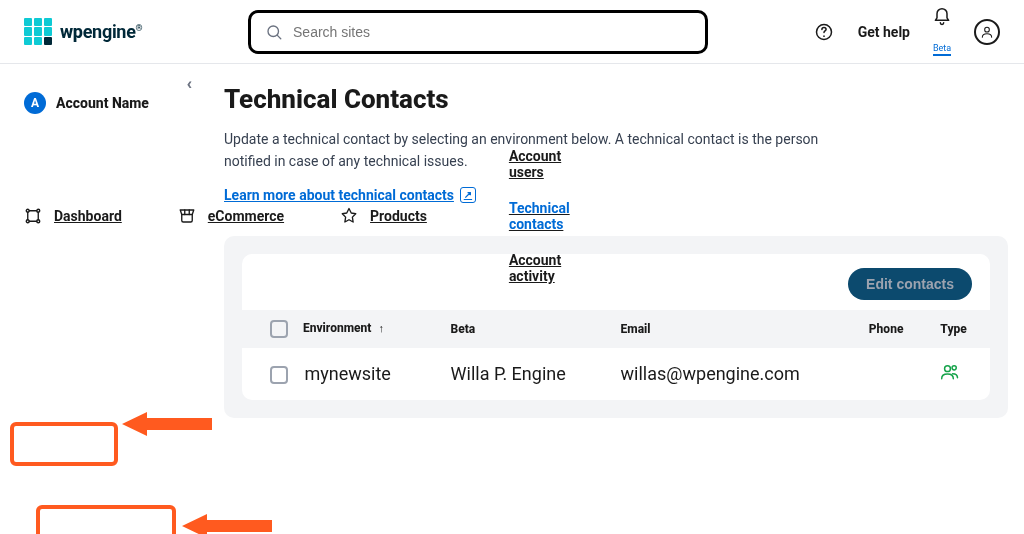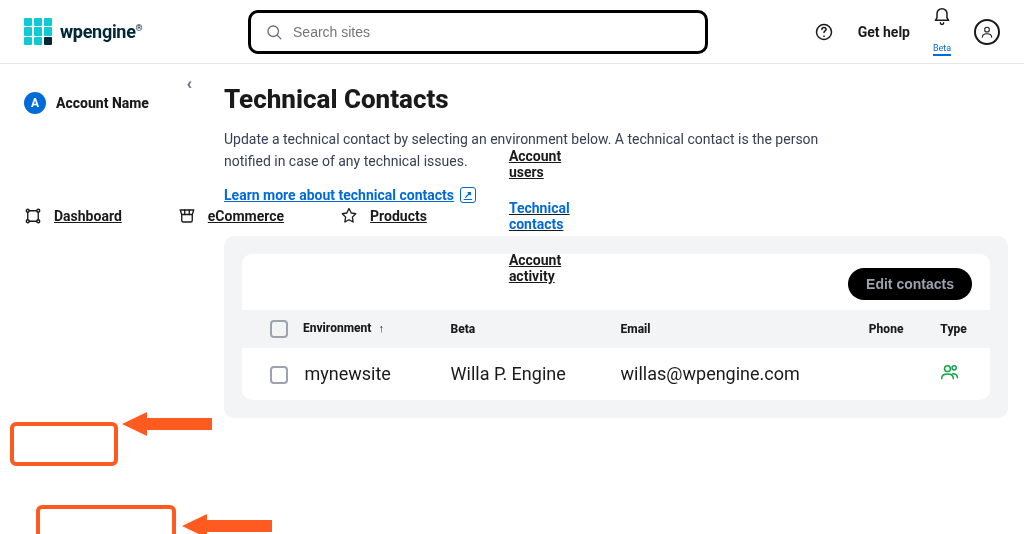--- a/index.html
+++ b/index.html
@@ -49,21 +49,21 @@
     
     .main { flex: 1; padding: 20px 16px 0 24px; }
     .page-title { font-size: 26px; font-weight: 800; margin-bottom: 14px; }
     .page-desc { font-size: 14px; color: #374151; line-height: 1.6; max-width: 600px; margin-bottom: 12px; }
     .learn-link { display: inline-flex; align-items: center; gap: 6px; color: #006bd6; font-weight: 700; font-size: 14px; text-decoration: underline; cursor: pointer; margin-bottom: 33px; }
     .learn-link .ext { width: 16px; height: 16px; border: 1.5px solid #006bd6; border-radius: 3px; display: flex; align-items: center; justify-content: center; font-size: 10px; }
     
     .panel { background: #f3f4f6; border-radius: 10px; padding: 18px; }
     .card { background: #fff; border-radius: 10px; overflow: hidden; }
     .card-actions { display: flex; justify-content: flex-end; padding: 14px 18px 10px; }
-    .btn-disabled { background: #000000; color: #9ca3af; font-weight: 700; font-size: 14px; padding: 8px 18px; border-radius: 18px; border: none; cursor: not-allowed; }
+    .btn-disabled { background: #0c4a6e; color: #9ca3af; font-weight: 700; font-size: 14px; padding: 8px 18px; border-radius: 18px; border: none; cursor: not-allowed; }
     
     table { width: 100%; border-collapse: collapse; }
     thead th { text-align: left; font-size: 12px; font-weight: 800; padding: 10px 12px; background: #f3f4f6; color: #1a1a1a; }
     thead th:first-child { padding-left: 28px; }
     .sort-arrow { font-size: 11px; margin-left: 4px; }
     tbody td { padding: 14px 12px; font-size: 18px; }
     tbody td:first-child { padding-left: 28px; }
     .checkbox { width: 18px; height: 18px; border: 2px solid #9ca3af; border-radius: 4px; display: inline-block; vertical-align: middle; margin-right: 12px; cursor: pointer; }
     .type-icon { color: #16a34a; }
     

